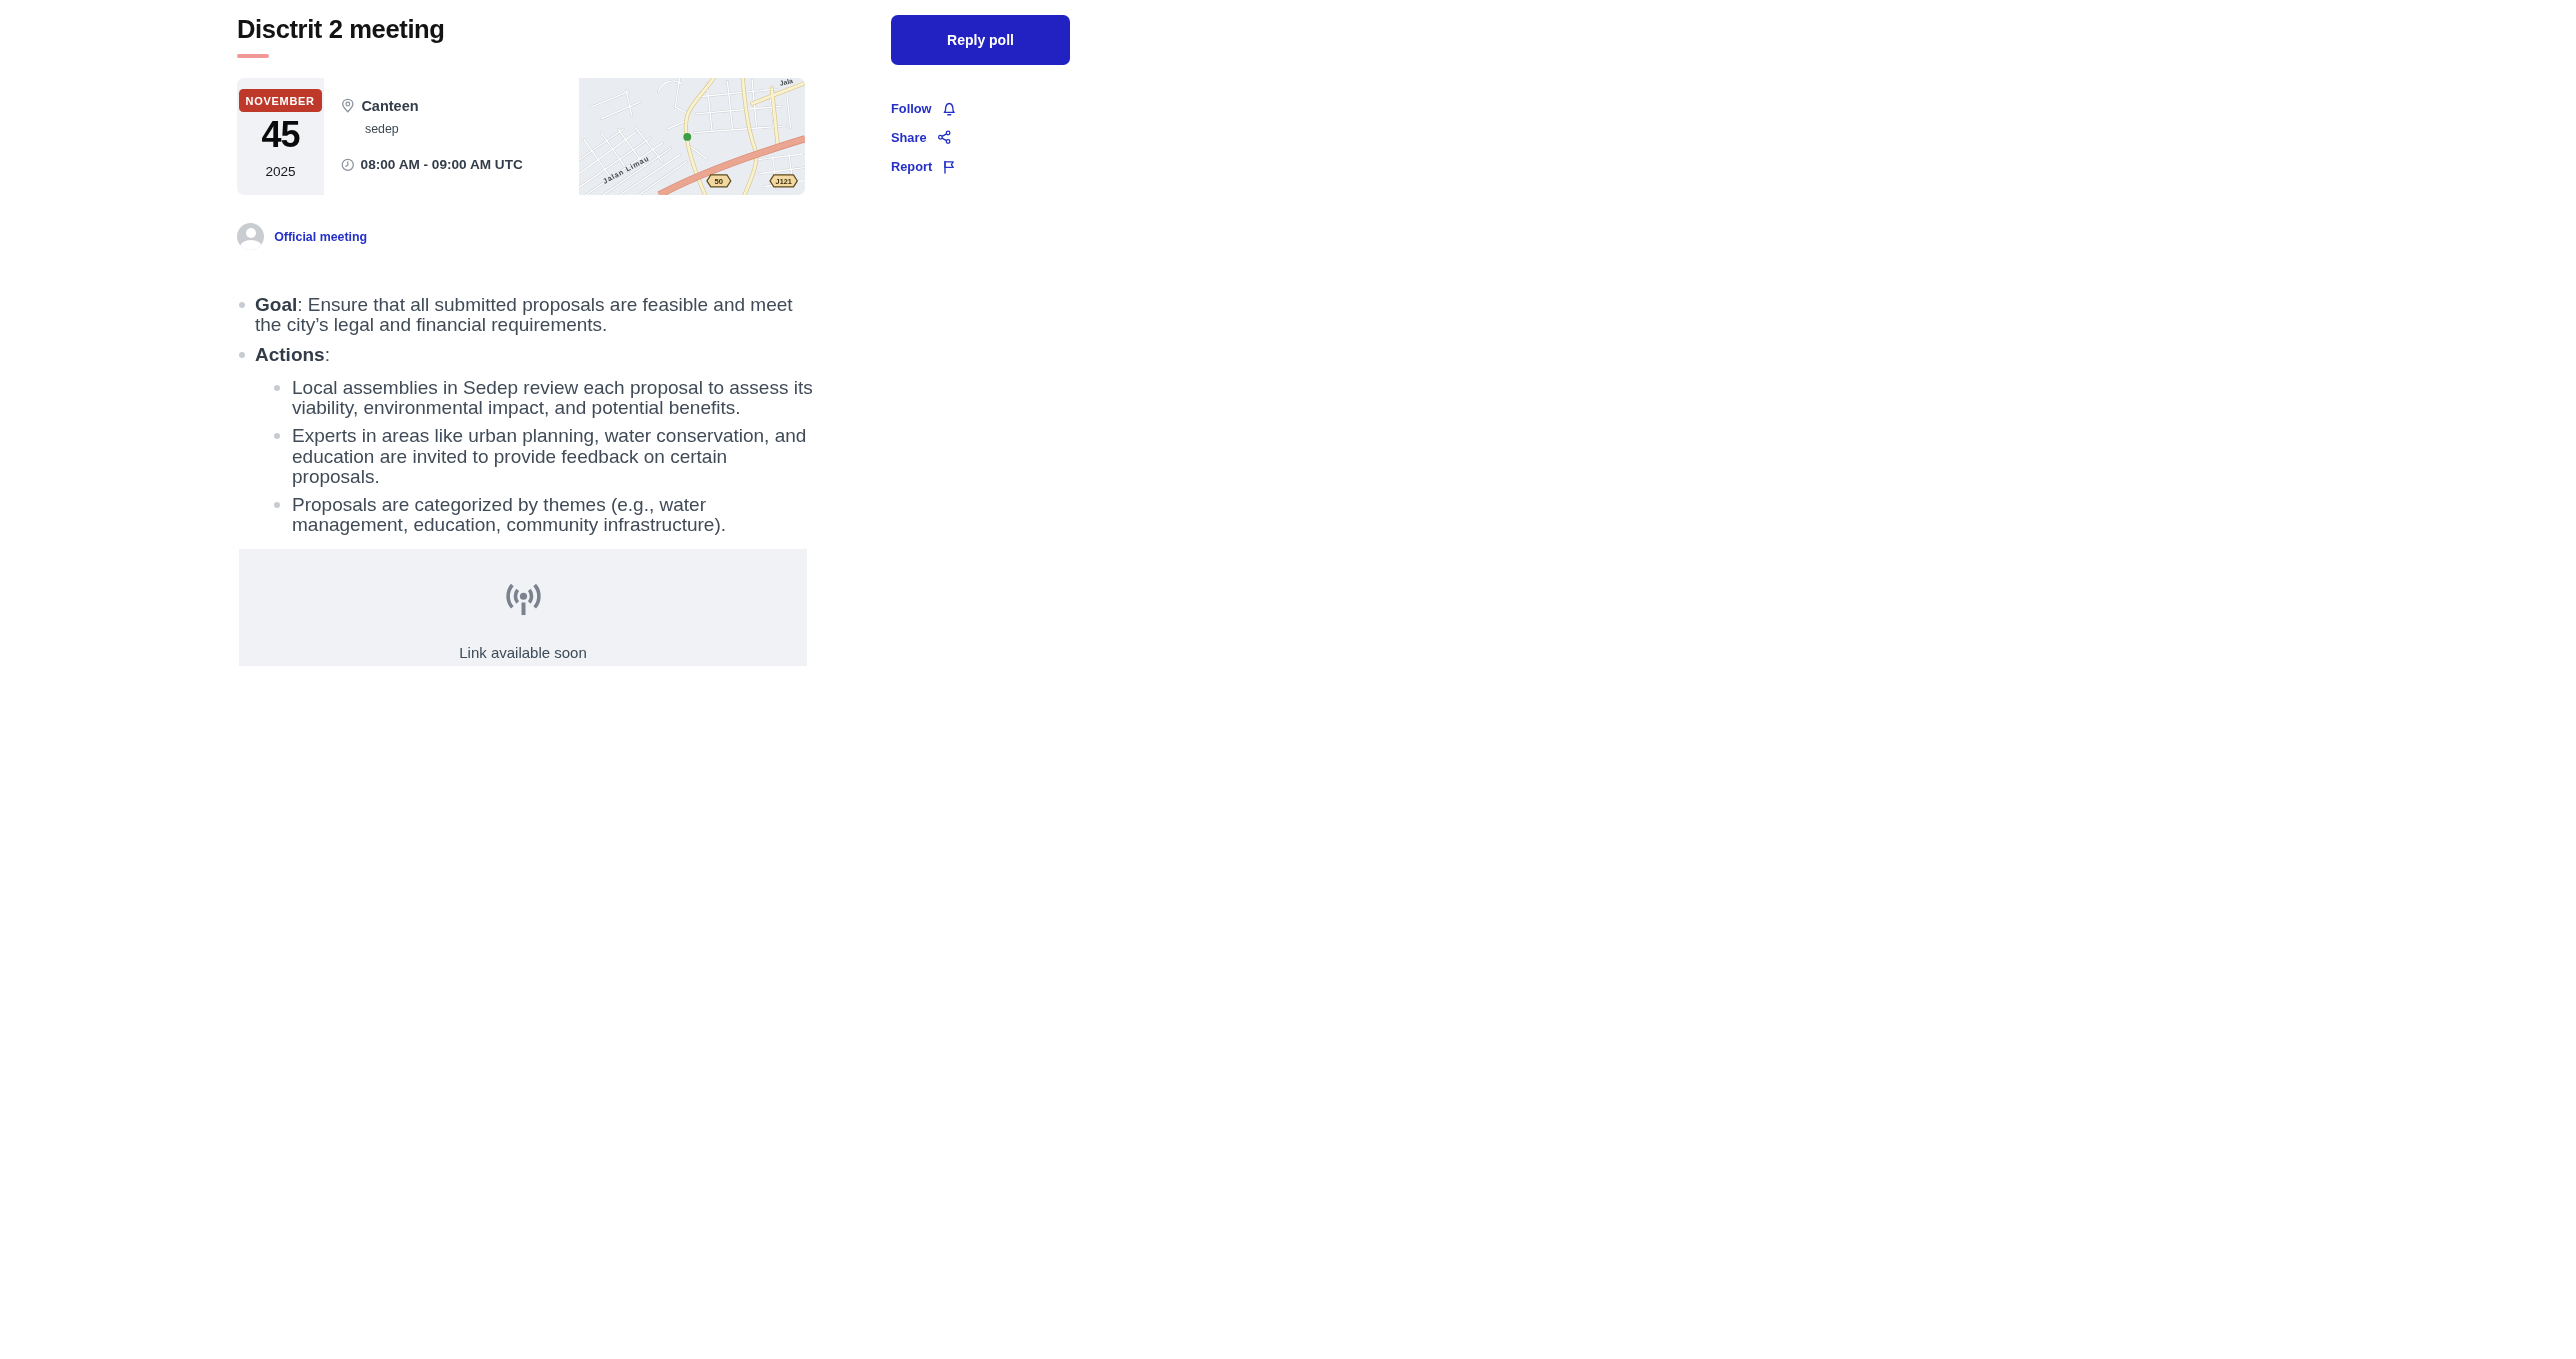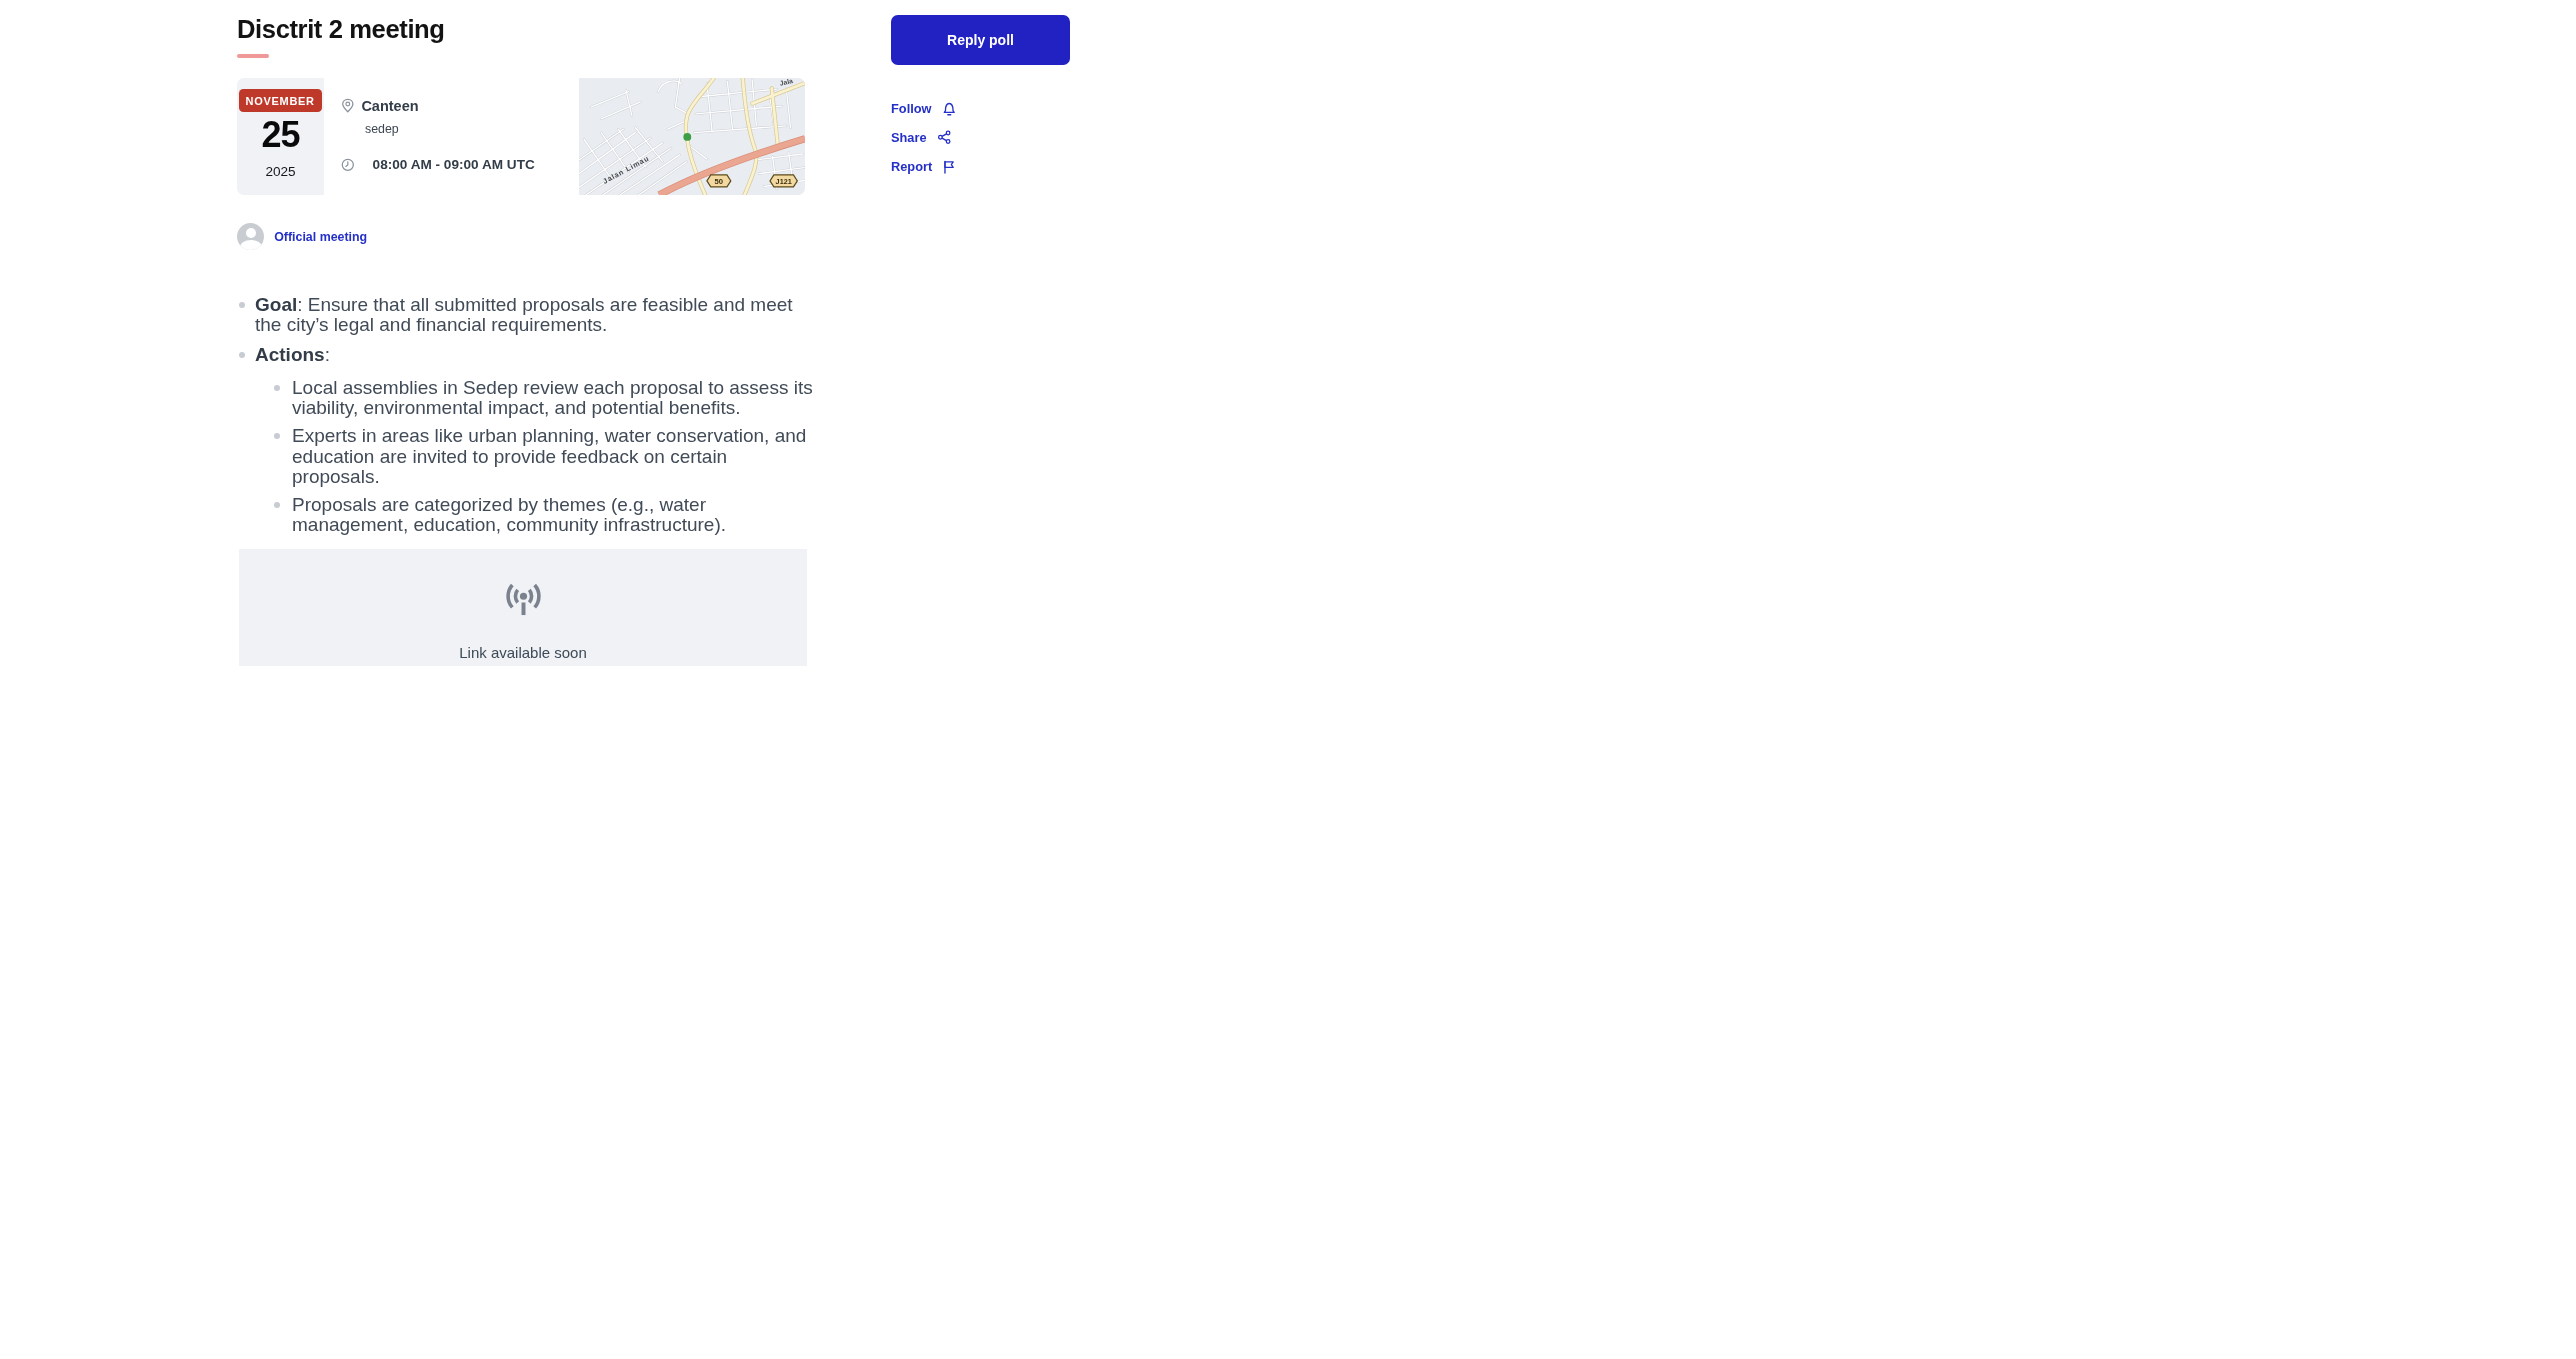--- a/index.html
+++ b/index.html
@@ -30,21 +30,21 @@
     background:var(--banner-red);border-radius:4.3px;color:#fff;font-size:11px;font-weight:700;
     letter-spacing:0.7px;display:flex;align-items:center;justify-content:center;}
   .day-number{position:absolute;left:0;top:36px;width:87px;text-align:center;
     font-size:36px;font-weight:800;color:#0a0a0a;letter-spacing:-0.9px;}
   .year-number{position:absolute;left:0;top:86px;width:87px;text-align:center;
     font-size:13.6px;color:#15181c;}
   .info-col{position:absolute;left:87px;top:0;width:256px;height:117px;background:#fff;}
   .loc-row{position:absolute;left:17px;top:19.6px;display:flex;align-items:center;gap:6.8px;}
   .loc-name{font-size:14.5px;font-weight:700;color:#333d49;}
   .loc-sub{position:absolute;left:41px;top:44px;font-size:12.4px;color:#3d4752;}
-  .time-row{position:absolute;left:17px;top:79px;display:flex;align-items:center;gap:18px;}
+  .time-row{position:absolute;left:17px;top:79px;display:flex;align-items:center;gap:6px;}
   .time-text{font-size:13.6px;font-weight:700;color:#333d49;}
   .map-wrap{position:absolute;left:342px;top:0;width:226px;height:117px;
     border-radius:0 6.8px 6.8px 0;overflow:hidden;cursor:pointer;}
   .map-wrap svg{display:block;width:100%;height:100%;}
 
   
   .organizer{position:absolute;left:237px;top:223px;height:27px;display:flex;align-items:center;gap:10.2px;}
   .avatar{width:27px;height:27px;border-radius:50%;background:#c9cdd2;overflow:hidden;
     display:inline-flex;align-items:flex-end;justify-content:center;position:relative;}
   .avatar .head{position:absolute;top:5.1px;left:8.5px;width:10.2px;height:10.2px;border-radius:50%;background:#fff;}
@@ -86,21 +86,21 @@
 <body>
 
 <div class="page">
 
   <h1 class="page-title">Disctrit 2 meeting</h1>
   <div class="title-underline"></div>
 
   <section class="event-card">
     <div class="date-col">
       <div class="month-banner">NOVEMBER</div>
-      <div class="day-number">25</div>
+      <div class="day-number">45</div>
       <div class="year-number">2025</div>
     </div>
     <div class="info-col">
       <div class="loc-row">
         <span class="icon">
           <svg width="13.6" height="15.3" viewBox="0 0 16 18" fill="none">
             <path d="M8 1.5 C4.6 1.5 2 4 2 7.2 C2 10.6 5 13.2 8 16.2 C11 13.2 14 10.6 14 7.2 C14 4 11.4 1.5 8 1.5 Z" stroke="#8b929c" stroke-width="1.5"></path>
             <circle cx="8" cy="7.1" r="2.2" stroke="#8b929c" stroke-width="1.4"></circle>
           </svg>
         </span>

